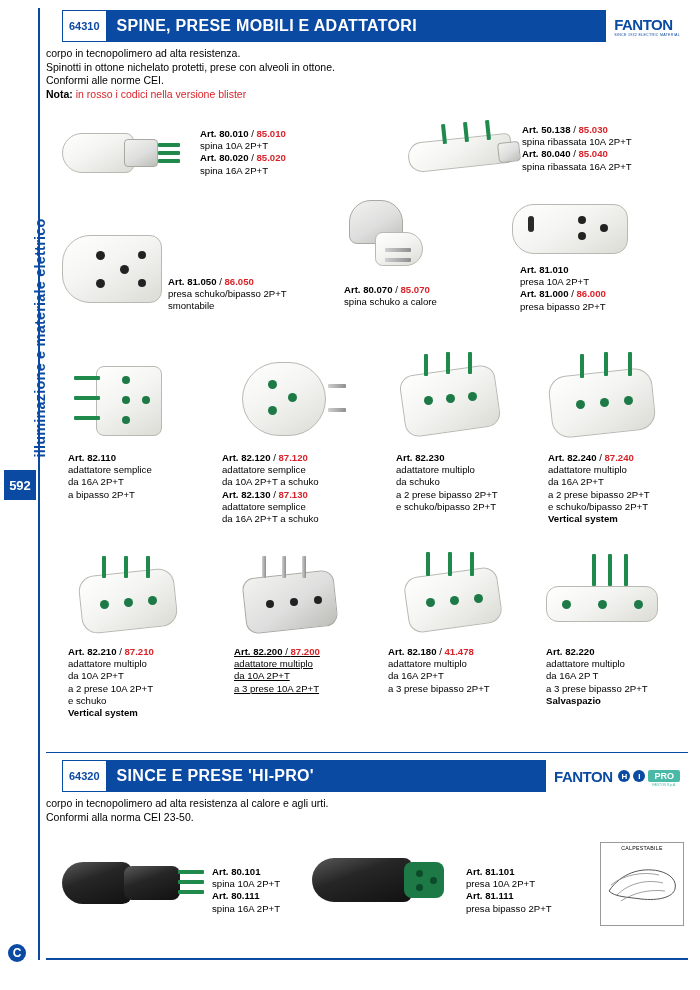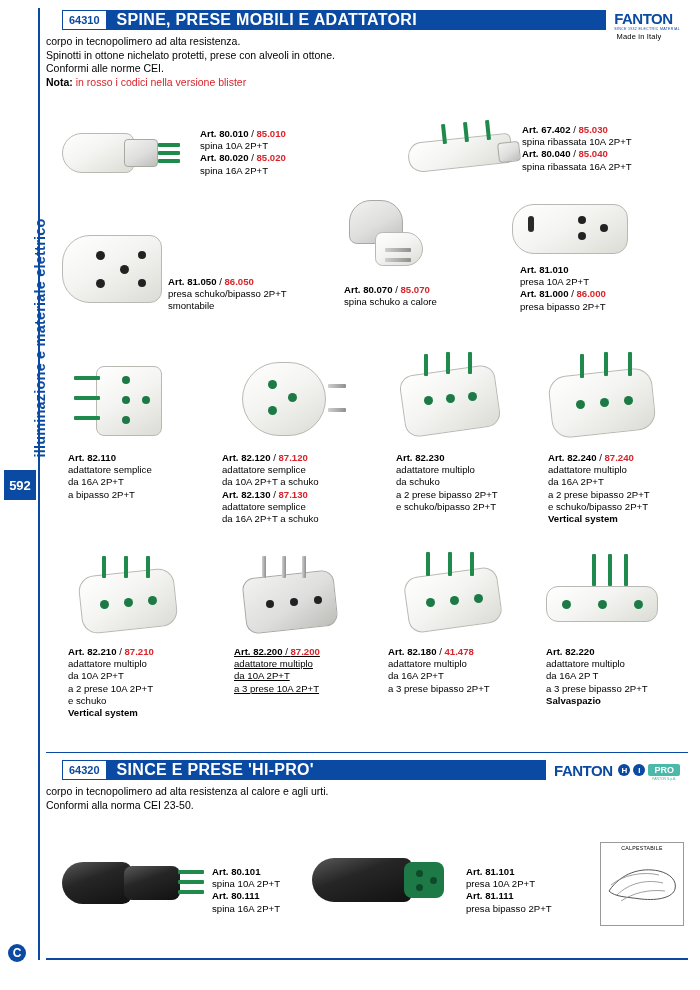--- a/index.html
+++ b/index.html
@@ -53,21 +53,21 @@
   .flag i { display:block; flex:1 1 auto; height:100%; }
   .flag .g { background:#009246; }
   .flag .w { background:#fff; }
   .flag .r { background:#ce2b37; }
   .flag-cap { text-align:center; font-size:7.5px; margin-top:2px; letter-spacing:.2px; }
 
   
   .sec {
     position: absolute; left: 46px; right: 12px;
   }
-  .sec-head { display:flex; align-items:stretch; height: 20px; padding-left: 16px; }
+  .sec-head { display:flex; align-items:stretch; height: 32px; padding-left: 16px; }
   .sec-code {
     border: 1.2px solid #0b4aa2; color:#0b4aa2; font-weight:bold;
     font-size: 11px; padding: 0 6px; display:flex; align-items:center;
     background:#fff;
   }
   .sec-title {
     flex: 1 1 auto; background: #0b4aa2; color:#fff; font-weight:bold;
     font-size: 16px; display:flex; align-items:center; padding-left: 10px;
     letter-spacing: .3px;
   }
@@ -214,21 +214,21 @@
 </div>
 
 <div class="cap" style="left:200px; top:128px; width:150px;">
   <div><b>Art. 80.010</b> / <b class="red">85.010</b></div>
   <div>spina 10A 2P+T</div>
   <div><b>Art. 80.020</b> / <b class="red">85.020</b></div>
   <div>spina 16A 2P+T</div>
 </div>
 
 <div class="cap" style="left:522px; top:124px; width:170px;">
-  <div><b>Art. 67.402</b> / <b class="red">85.030</b></div>
+  <div><b>Art. 50.138</b> / <b class="red">85.030</b></div>
   <div>spina ribassata 10A 2P+T</div>
   <div><b>Art. 80.040</b> / <b class="red">85.040</b></div>
   <div>spina ribassata 16A 2P+T</div>
 </div>
 
 <div class="cap" style="left:168px; top:276px; width:180px;">
   <div><b>Art. 81.050</b> / <b class="red">86.050</b></div>
   <div>presa schuko/bipasso 2P+T</div>
   <div>smontabile</div>
 </div>

